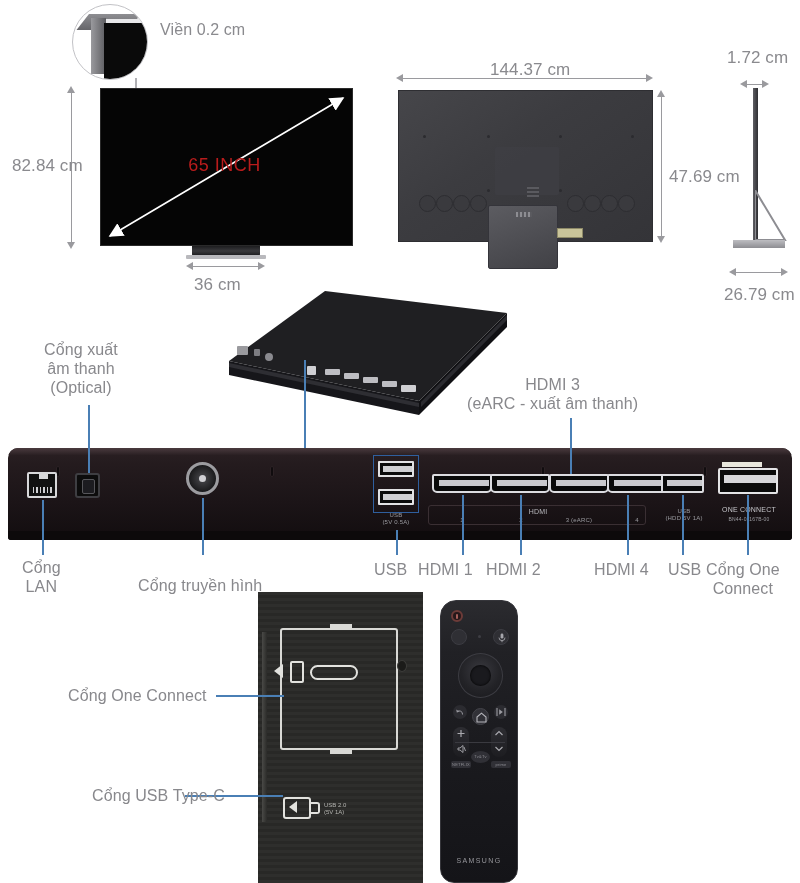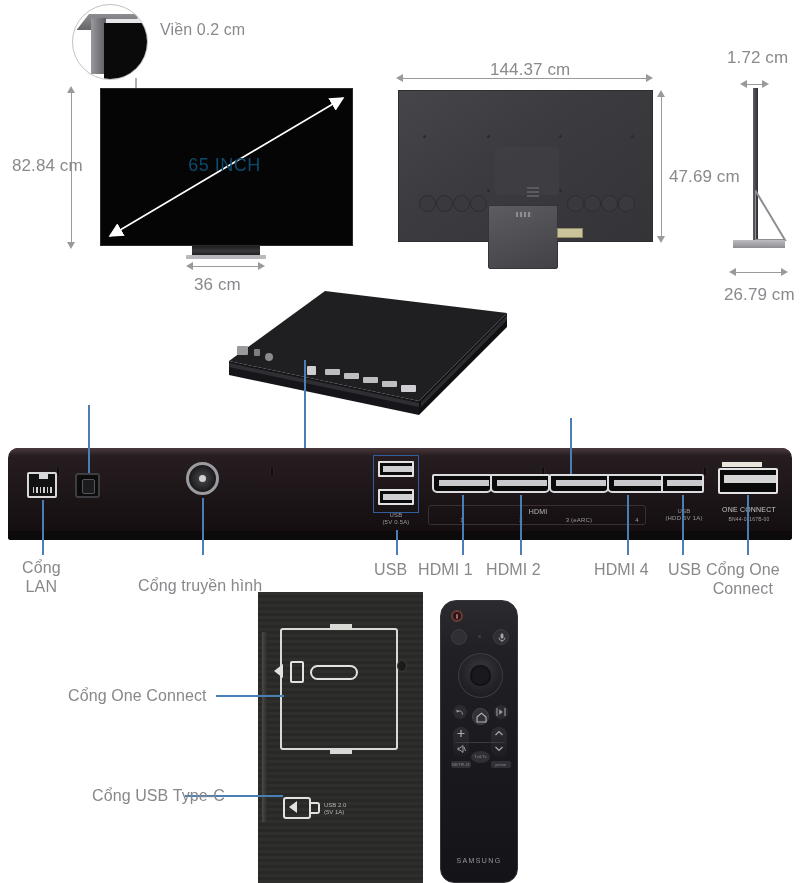--- a/index.html
+++ b/index.html
@@ -48,21 +48,21 @@
     position: absolute; left: 192px; top: 246px; width: 68px; height: 11px;
     background: linear-gradient(180deg,#1d1d1f 0%,#3a3a3d 45%,#141416 100%);
     border-radius: 0 0 3px 3px;
   }
   #front-stand-base {
     position: absolute; left: 186px; top: 255px; width: 80px; height: 4px;
     background: #b9b9bd; border-radius: 1px;
   }
   #inch-text {
     position: absolute; left: 100px; top: 155px; width: 249px;
-    text-align: center; color: #0c4a6e; font-size: 18px; letter-spacing: 0.5px;
+    text-align: center; color: #b91c1c; font-size: 18px; letter-spacing: 0.5px;
   }
   
   #bezel-circle {
     position: absolute; left: 72px; top: 4px; width: 76px; height: 76px;
     border: 1px solid #c2c2c6; border-radius: 50%; overflow: hidden;
     background: #fff;
   }
   #bezel-circle .corner-top {
     position: absolute; left: 16px; top: 9px; width: 52px; height: 16px;
     background: linear-gradient(180deg,#8e8e92,#66666a);
@@ -472,24 +472,29 @@
   <div class="silk" style="left:452px; top:517px; width:20px;">1</div>
   <div class="silk" style="left:511px; top:517px; width:20px;">2</div>
   <div class="silk" style="left:555px; top:517px; width:48px;">3 (eARC)</div>
   <div class="silk" style="left:627px; top:517px; width:20px;">4</div>
   <div class="silk" style="left:655px; top:508px; width:58px;">USB
 (HDD 5V 1A)</div>
   <div class="silk" style="left:714px; top:506px; width:70px; font-size:7px; color:#c6c6ca;">ONE CONNECT</div>
   <div class="silk" style="left:714px; top:516px; width:70px; font-size:5px;">BN44-01167B-00</div>
 
   <div class="lead v" style="left:88px; top:405px; height:68px;"></div>
+  <div class="lbl port" style="left:44px; top:340px;">Cổng xuất
+âm thanh
+(Optical)</div>
 
   <div class="lead v" style="left:304px; top:360px; height:88px;"></div>
 
   <div class="lead v" style="left:570px; top:418px; height:56px;"></div>
+  <div class="lbl port" style="left:467px; top:375px;">HDMI 3
+(eARC - xuất âm thanh)</div>
 
   <div class="lead v" style="left:42px; top:500px; height:55px;"></div>
   <div class="lbl port" style="left:22px; top:558px;">Cổng
 LAN</div>
 
   <div class="lead v" style="left:202px; top:498px; height:57px;"></div>
   <div class="lbl port" style="left:138px; top:560px;margin-top:16px;">Cổng truyền hình</div>
 
   <div class="lead v" style="left:396px; top:530px; height:25px;"></div>
   <div class="lbl port" style="left:374px; top:560px;">USB</div>

